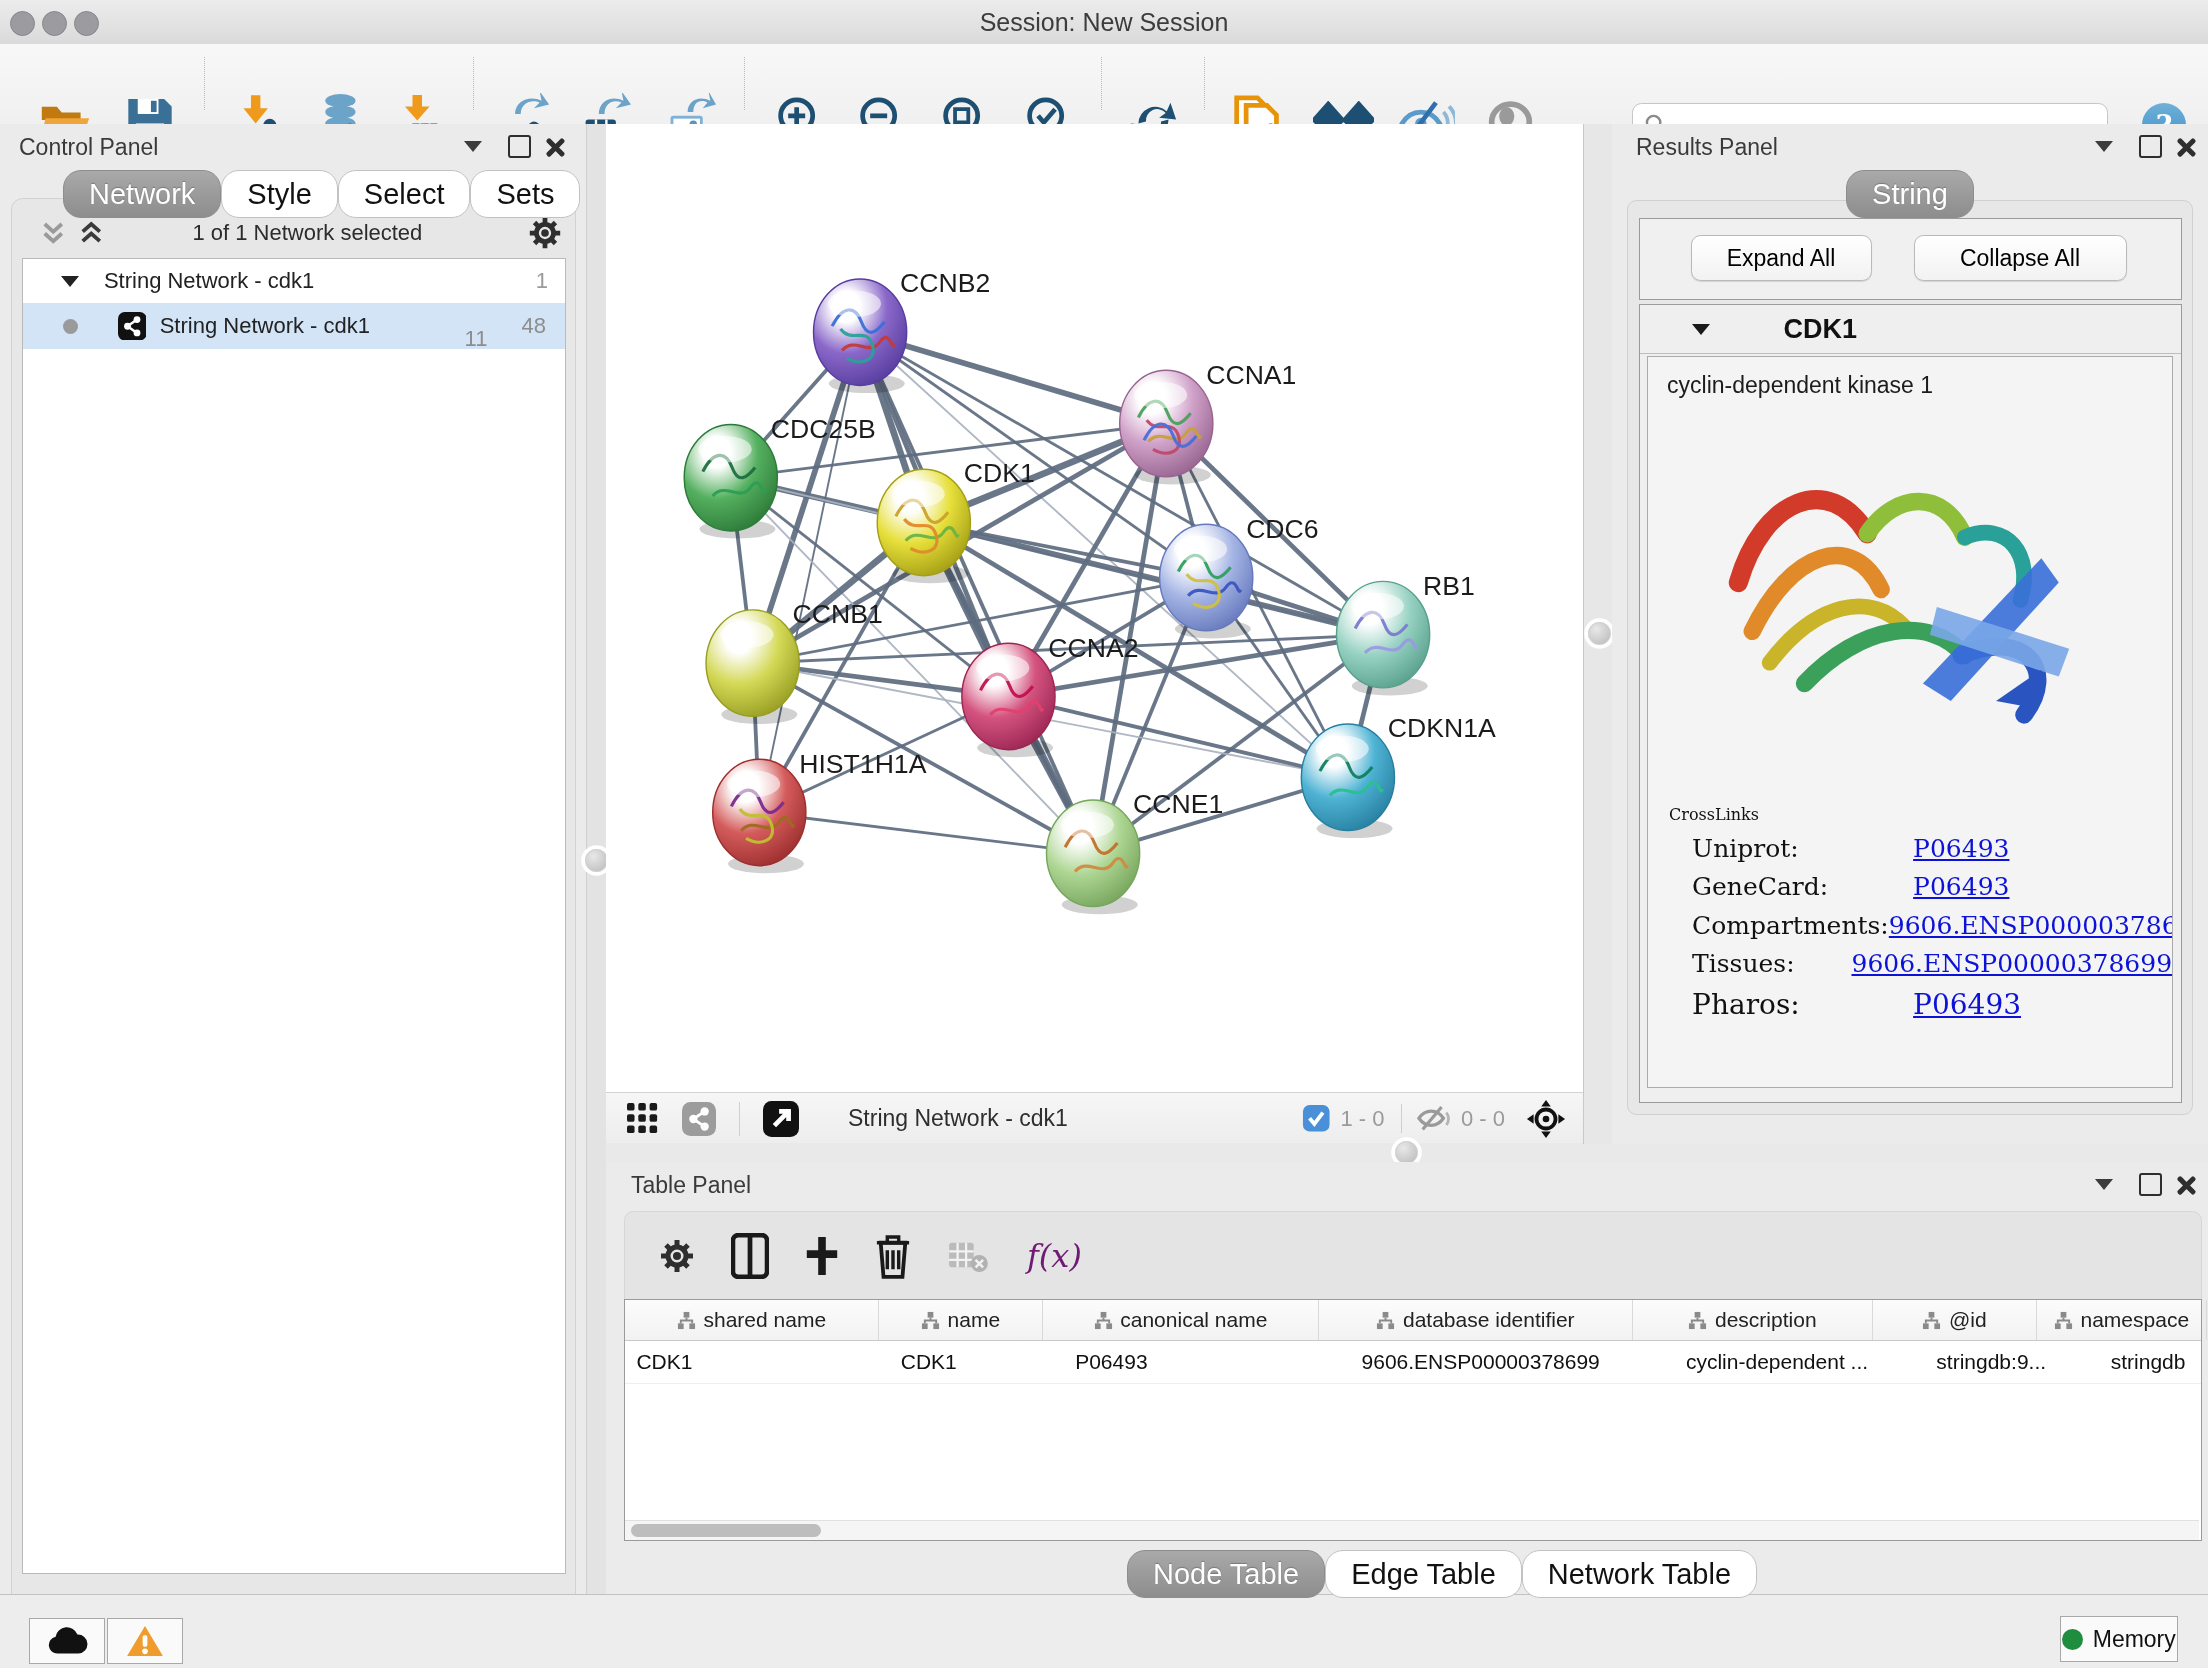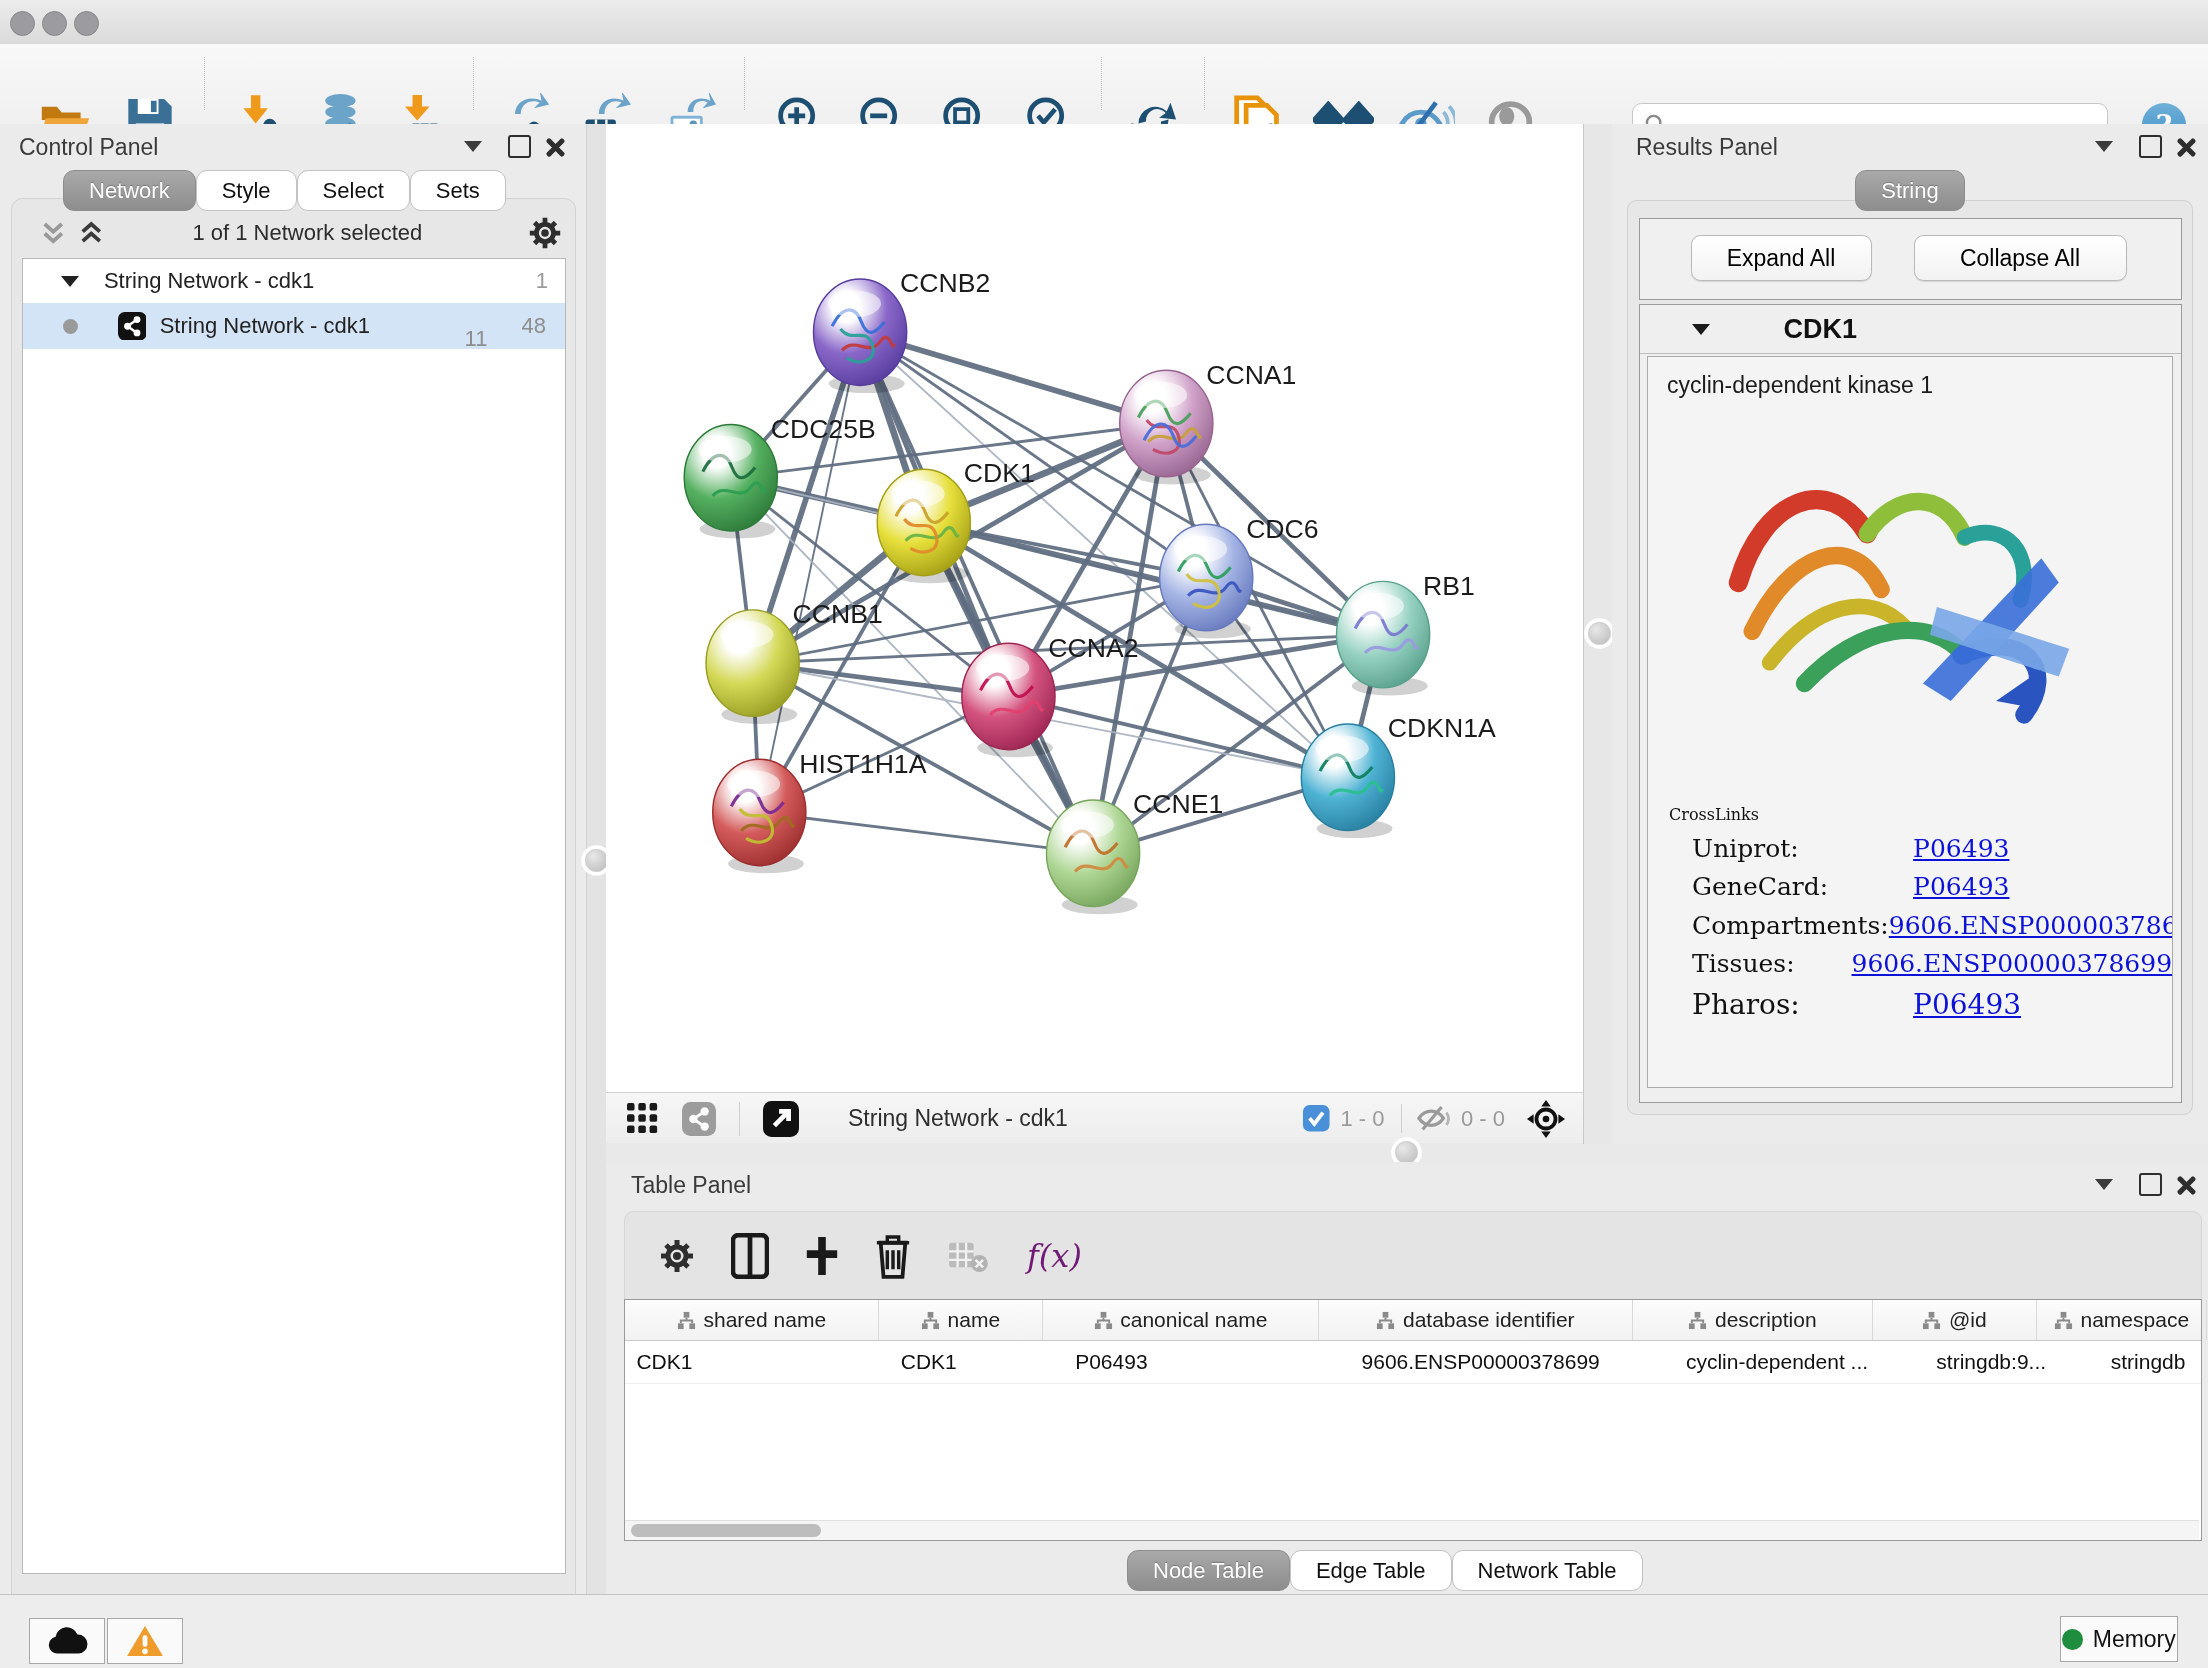--- a/index.html
+++ b/index.html
@@ -5,42 +5,43 @@
   html,body{margin:0;padding:0;background:#888;}
   #stage{position:relative;width:2208px;height:1668px;background:#ebebeb;overflow:hidden;
          font-family:"Liberation Sans",sans-serif;color:#222;}
   .abs{position:absolute;}
   .panel-title{font-size:23px;color:#3a3a3a;}
   .tri-down{width:0;height:0;border-left:9.5px solid transparent;border-right:9.5px solid transparent;border-top:11.4px solid #3c3c3c;}
   .winbox{width:19px;height:19px;border:2.4px solid #2e2e2e;border-radius:2.9px;}
   .xicon{position:relative;width:19px;height:19px;}
   .xicon:before,.xicon:after{content:"";position:absolute;left:8.6px;top:-1px;width:4.8px;height:23px;background:#2e2e2e;border-radius:1.9px;}
   .xicon:before{transform:rotate(45deg);} .xicon:after{transform:rotate(-45deg);}
-  .tab{display:inline-block;padding:6.7px 25px;font-size:22px;background:#fff;border:1px solid #c2c2c2;
-       border-radius:11px;color:#111;text-align:center;}
+  .tab{display:inline-block;padding:6.7px 25px;font-size:29px;background:#fff;border:1px solid #c2c2c2;
+       border-radius:18px;color:#111;text-align:center;}
   .tab.sel{background:linear-gradient(#a9a9a9,#8d8d8d);color:#fff;border-color:#8d8d8d;text-shadow:0 -1px 1px rgba(0,0,0,.25);}
   .btn{background:linear-gradient(#ffffff,#f2f2f2);border:1px solid #b9b9b9;border-radius:9.5px;
        font-size:23px;text-align:center;box-shadow:0 1px 1px rgba(0,0,0,.12);}
   .seps{border-left:1.9px dotted #b9b9b9;height:53px;}
   .hdr-cell{display:flex;align-items:center;justify-content:center;gap:7.6px;font-size:21px;color:#222;
             border-right:1px solid #d9d9d9;overflow:hidden;white-space:nowrap;height:100%;}
   .row-cell{font-size:21px;color:#111;padding-left:11.4px;display:flex;align-items:center;overflow:hidden;white-space:nowrap;height:100%;}
   .serif{font-family:"DejaVu Serif","Liberation Serif",serif;}
   a.xlink{color:#0c12d8;text-decoration:underline;}
   .splitter-dot{width:21px;height:21px;border-radius:50%;background:radial-gradient(circle at 35% 30%,#e8e8e8,#b9b9b9);border:1px solid #cfcfcf;box-shadow:0 0 0 3.8px #fff;}
 </style>
 </head>
 <body>
 
 <div id="stage">
 
   <div class="abs" style="left:0;top:0;width:2208px;height:44px;background:linear-gradient(#ececec,#dadada);border-bottom:1px solid #b3b3b3;">
     <div class="abs" style="left:9.5px;top:10.5px;width:23px;height:23px;border-radius:50%;background:#9b9ba0;border:1px solid #86868b;"></div>
     <div class="abs" style="left:42px;top:10.5px;width:23px;height:23px;border-radius:50%;background:#9b9ba0;border:1px solid #86868b;"></div>
     <div class="abs" style="left:74px;top:10.5px;width:23px;height:23px;border-radius:50%;background:#9b9ba0;border:1px solid #86868b;"></div>
+    <div class="abs" style="left:0;top:7.6px;width:2208px;text-align:center;font-size:25px;color:#3c3c3c;">Session: New Session</div>
   </div>
 
   <div class="abs" style="left:0;top:44px;width:2208px;height:80px;background:linear-gradient(#f8f8f8,#f0f0f0);border-bottom:1px solid #c6c6c6;">
 
     <div class="abs seps" style="left:204px;top:13.3px;"></div>
     <div class="abs seps" style="left:473px;top:13.3px;"></div>
     <div class="abs seps" style="left:744px;top:13.3px;"></div>
     <div class="abs seps" style="left:1101px;top:13.3px;"></div>
     <div class="abs seps" style="left:1204px;top:13.3px;"></div>
 

